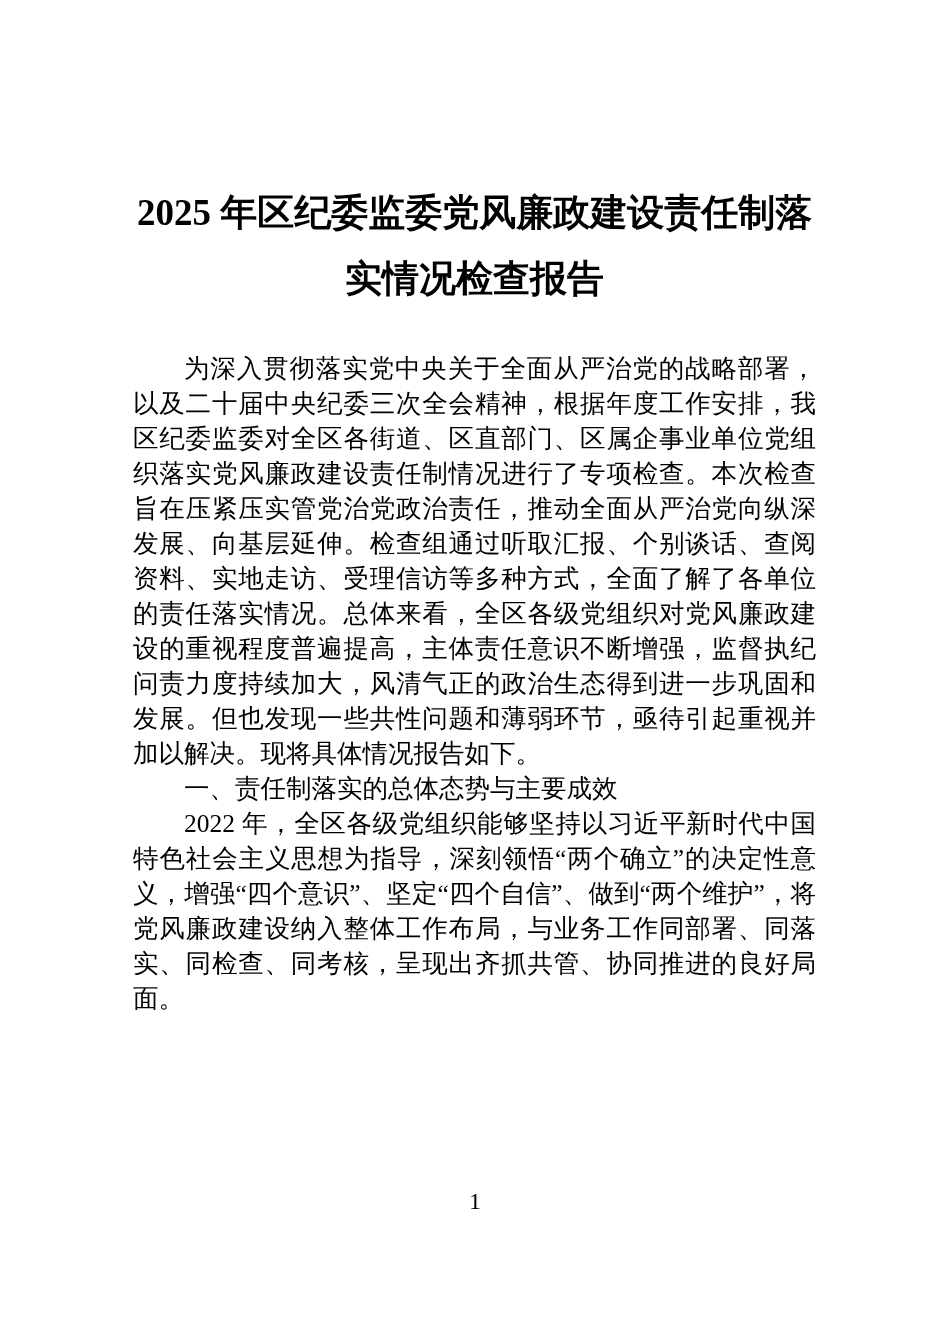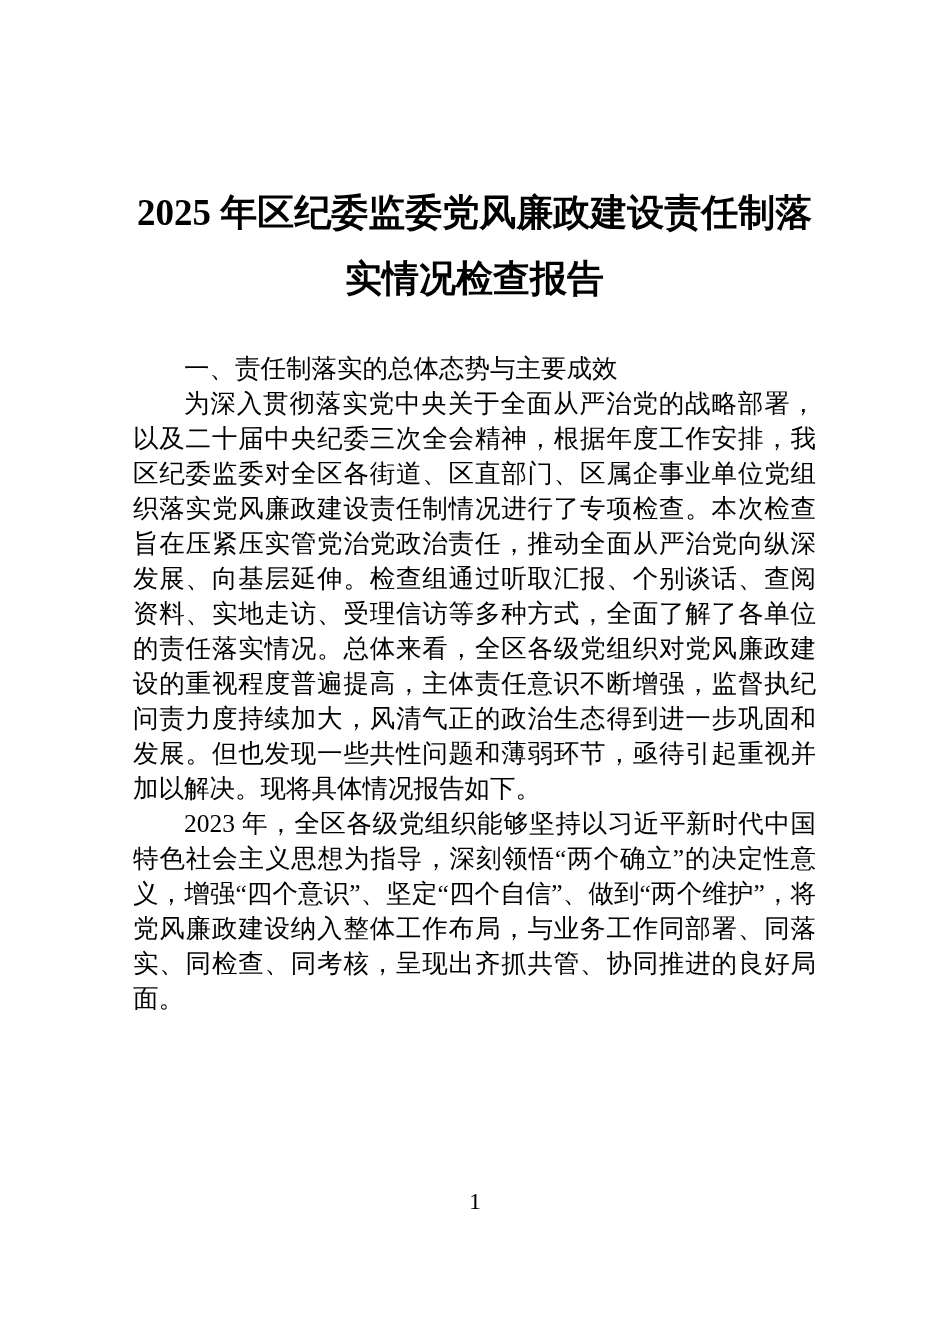--- a/index.html
+++ b/index.html
@@ -56,19 +56,19 @@
     font-family: "Liberation Serif", serif;
   }
 </style>
 </head>
 <body>
 
 <div class="page">
   <div class="content">
     <h1 class="doc-title">2025 年区纪委监委党风廉政建设责任制落实情况检查报告</h1>
     <div class="doc-body">
+      <p>为深入贯彻落实党中央关于全面从严治党的战略部署，以及二十届中央纪委三次全会精神，根据年度工作安排，我区纪委监委对全区各街道、区直部门、区属企事业单位党组织落实党风廉政建设责任制情况进行了专项检查。本次检查旨在压紧压实管党治党政治责任，推动全面从严治党向纵深发展、向基层延伸。检查组通过听取汇报、个别谈话、查阅资料、实地走访、受理信访等多种方式，全面了解了各单位的责任落实情况。总体来看，全区各级党组织对党风廉政建设的重视程度普遍提高，主体责任意识不断增强，监督执纪问责力度持续加大，风清气正的政治生态得到进一步巩固和发展。但也发现一些共性问题和薄弱环节，亟待引起重视并加以解决。现将具体情况报告如下。</p>
       <p>一、责任制落实的总体态势与主要成效</p>
-      <p>为深入贯彻落实党中央关于全面从严治党的战略部署，以及二十届中央纪委三次全会精神，根据年度工作安排，我区纪委监委对全区各街道、区直部门、区属企事业单位党组织落实党风廉政建设责任制情况进行了专项检查。本次检查旨在压紧压实管党治党政治责任，推动全面从严治党向纵深发展、向基层延伸。检查组通过听取汇报、个别谈话、查阅资料、实地走访、受理信访等多种方式，全面了解了各单位的责任落实情况。总体来看，全区各级党组织对党风廉政建设的重视程度普遍提高，主体责任意识不断增强，监督执纪问责力度持续加大，风清气正的政治生态得到进一步巩固和发展。但也发现一些共性问题和薄弱环节，亟待引起重视并加以解决。现将具体情况报告如下。</p>
-      <p>2023 年，全区各级党组织能够坚持以习近平新时代中国特色社会主义思想为指导，深刻领悟“两个确立”的决定性意义，增强“四个意识”、坚定“四个自信”、做到“两个维护”，将党风廉政建设纳入整体工作布局，与业务工作同部署、同落实、同检查、同考核，呈现出齐抓共管、协同推进的良好局面。</p>
+      <p>2022 年，全区各级党组织能够坚持以习近平新时代中国特色社会主义思想为指导，深刻领悟“两个确立”的决定性意义，增强“四个意识”、坚定“四个自信”、做到“两个维护”，将党风廉政建设纳入整体工作布局，与业务工作同部署、同落实、同检查、同考核，呈现出齐抓共管、协同推进的良好局面。</p>
     </div>
   </div>
   <div class="page-number">1</div>
 </div>
 
 </body></html>

